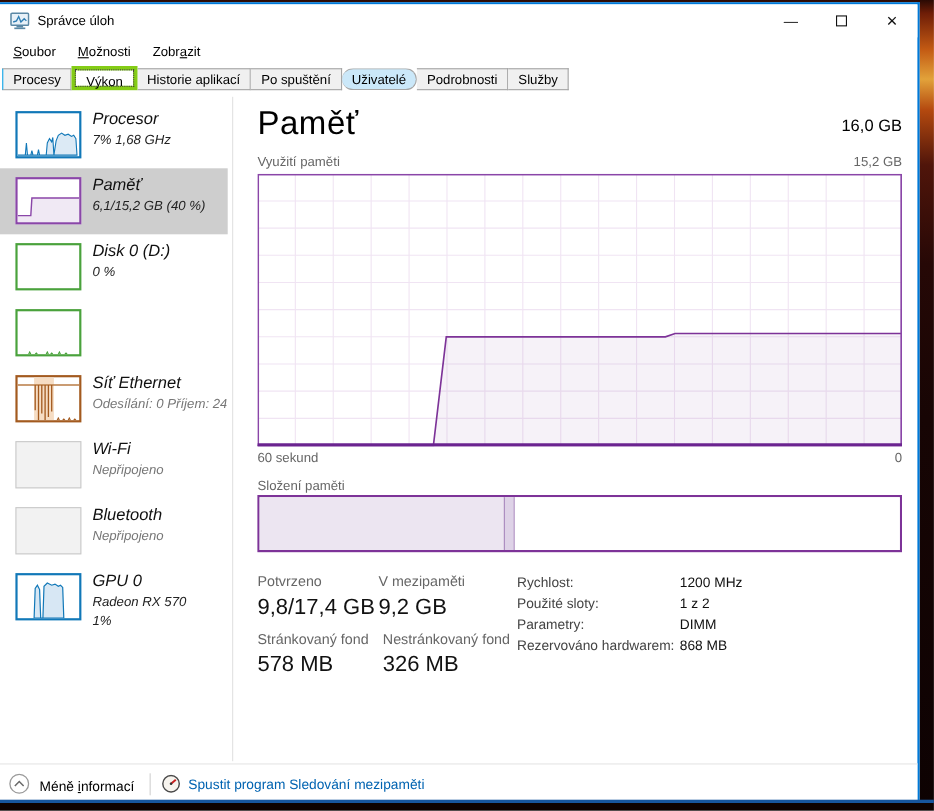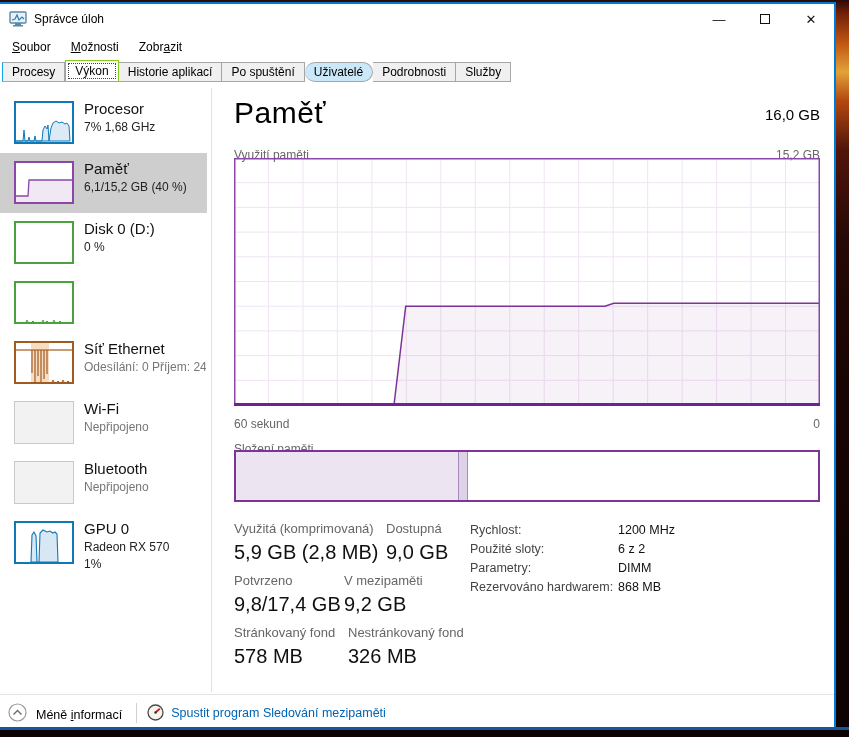--- a/index.html
+++ b/index.html
@@ -22,42 +22,42 @@
   .max-glyph { display:inline-block; width:10px; height:10px; border:1px solid #111; }
 
   .menubar { position:absolute; left:0; top:30px; width:100%; height:26px; display:flex; align-items:center; }
   .menu-item { font-size:12px; color:#000; padding:4px 8px; margin-left:4px; }
   .menu-item u { text-decoration:underline; }
 
   .tabbar { position:absolute; left:0; top:56px; width:100%; height:22px; display:flex; align-items:flex-end; padding-left:2px; }
   .tab { font-size:12px; color:#000; background:#f0f0f0; border:1px solid #a6a6a6; border-left:none;
          padding:2px 9px 3px 9px; height:20px; white-space:nowrap; }
   .tab:first-child { border-left:1px solid #0ea5e9; }
-  .tab.selected { background:#fff; height:22px; padding-top:3px; border:1px solid #84cc16;
+  .tab.selected { background:#fff; height:22px; padding-top:3px; border:4px solid #84cc16;
                   outline:1px dotted #444; outline-offset:-4px; position:relative; }
   .tab.hover { background:#cbe8f9;border-radius:10px; }
 
   
-  .sidebar { position:absolute; left:0; top:80px; width:211px; height:610px; background:#fff; }
+  .sidebar { position:absolute; left:0; top:80px; width:211px; height:610px; background:#fff;font-style:italic; }
   .side-divider { position:absolute; left:211px; top:84px; width:1px; height:604px; background:#e2e2e2; }
   .side-row { position:absolute; left:0; width:207px; height:60px; }
   .side-row.selected { background:#cecece; }
   .thumb { position:absolute; left:14px; top:8px; width:60px; height:43px; background:#fff; }
   .thumb svg { display:block; width:100%; height:100%; }
   .side-text { position:absolute; left:84px; top:6px; width:122px; overflow:hidden; }
   .side-label { font-size:15px; color:#111; line-height:20px; white-space:nowrap; }
   .side-sub { font-size:12px; color:#222; line-height:17px; white-space:nowrap; }
   .side-sub.gray { color:#767676; }
 
   
   .main { position:absolute; left:234px; top:84px; width:586px; height:606px; }
   .mem-title { position:absolute; left:0; top:8px; font-size:30px; font-weight:300; color:#000; letter-spacing:0.5px; }
   .mem-total { position:absolute; right:0; top:18px; font-size:15px; color:#000; }
   .chart-toplabels { position:absolute; left:0; top:52px; width:100%; display:flex; justify-content:space-between; }
-  .small-gray { font-size:12px; color:#666;margin-top:8px; }
+  .small-gray { font-size:12px; color:#666; }
   .chart-box { position:absolute; left:0; top:70px; width:586px; height:248px; }
   .chart-bottomlabels { position:absolute; left:0; top:321px; width:100%; display:flex; justify-content:space-between; }
   .comp-label { position:absolute; left:0; top:346px; }
   .comp-bar { position:absolute; left:0; top:362px; width:586px; height:52px; border:2px solid #7d3398; display:flex; background:#fff; }
   .comp-seg { height:100%; }
   .comp-seg.modified { border-left:1px solid #a887bd; border-right:1px solid #a887bd; }
 
   .stats { position:absolute; left:0; top:432px; width:440px; }
   .stat-row { display:flex; margin-bottom:5px; }
   .stat-cell .s-label { font-size:13px; color:#666; line-height:18px; white-space:nowrap; }
@@ -264,30 +264,20 @@
       </div>
 
       <div class="comp-label small-gray">Složení paměti</div>
       <div class="comp-bar">
         <div class="comp-seg" id="seg-0" style="width: 38.2%; background: rgb(236, 229, 241);"></div>
         <div class="comp-seg modified" id="seg-1" style="width: 1.6%; background: rgb(222, 210, 231);"></div>
         <div class="comp-seg" id="seg-2" style="width: 60.2%; background: rgb(255, 255, 255);"></div>
       </div>
 
       <div class="stats">
-        <div class="stat-row row1">
-          <div class="stat-cell">
-            <div class="s-label">Využitá (komprimovaná)</div>
-            <div class="s-value">5,9 GB (2,8 MB)</div>
-          </div>
-          <div class="stat-cell">
-            <div class="s-label">Dostupná</div>
-            <div class="s-value">9,0 GB</div>
-          </div>
-        </div>
         <div class="stat-row row2">
           <div class="stat-cell">
             <div class="s-label">Potvrzeno</div>
             <div class="s-value">9,8/17,4 GB</div>
           </div>
           <div class="stat-cell">
             <div class="s-label">V mezipaměti</div>
             <div class="s-value">9,2 GB</div>
           </div>
         </div>
@@ -303,21 +293,21 @@
         </div>
       </div>
 
       <div class="details">
         <div class="detail-row">
           <span class="d-label">Rychlost:</span>
             <span class="d-value">1200 MHz</span>
         </div>
         <div class="detail-row">
           <span class="d-label">Použité sloty:</span>
-            <span class="d-value">6 z 2</span>
+            <span class="d-value">1 z 2</span>
         </div>
         <div class="detail-row">
           <span class="d-label">Parametry:</span>
             <span class="d-value">DIMM</span>
         </div>
         <div class="detail-row">
           <span class="d-label">Rezervováno hardwarem:</span>
             <span class="d-value">868 MB</span>
         </div>
       </div>

